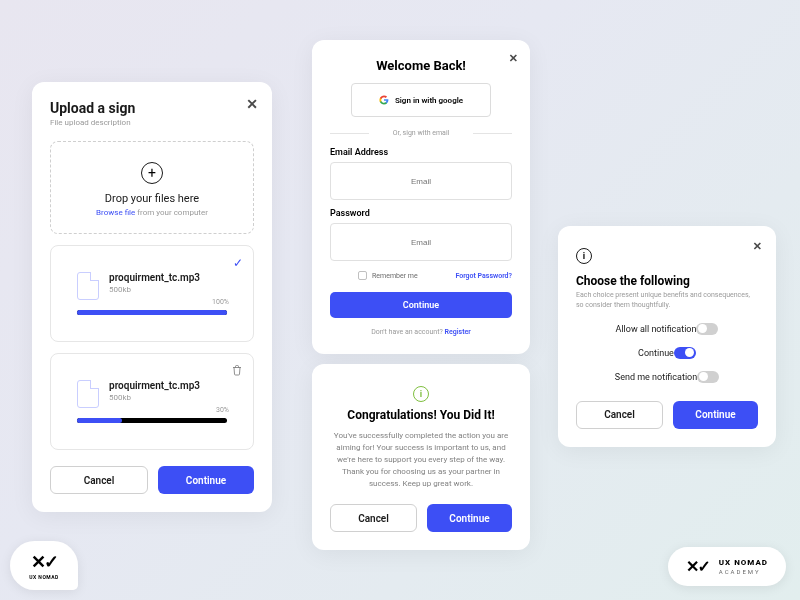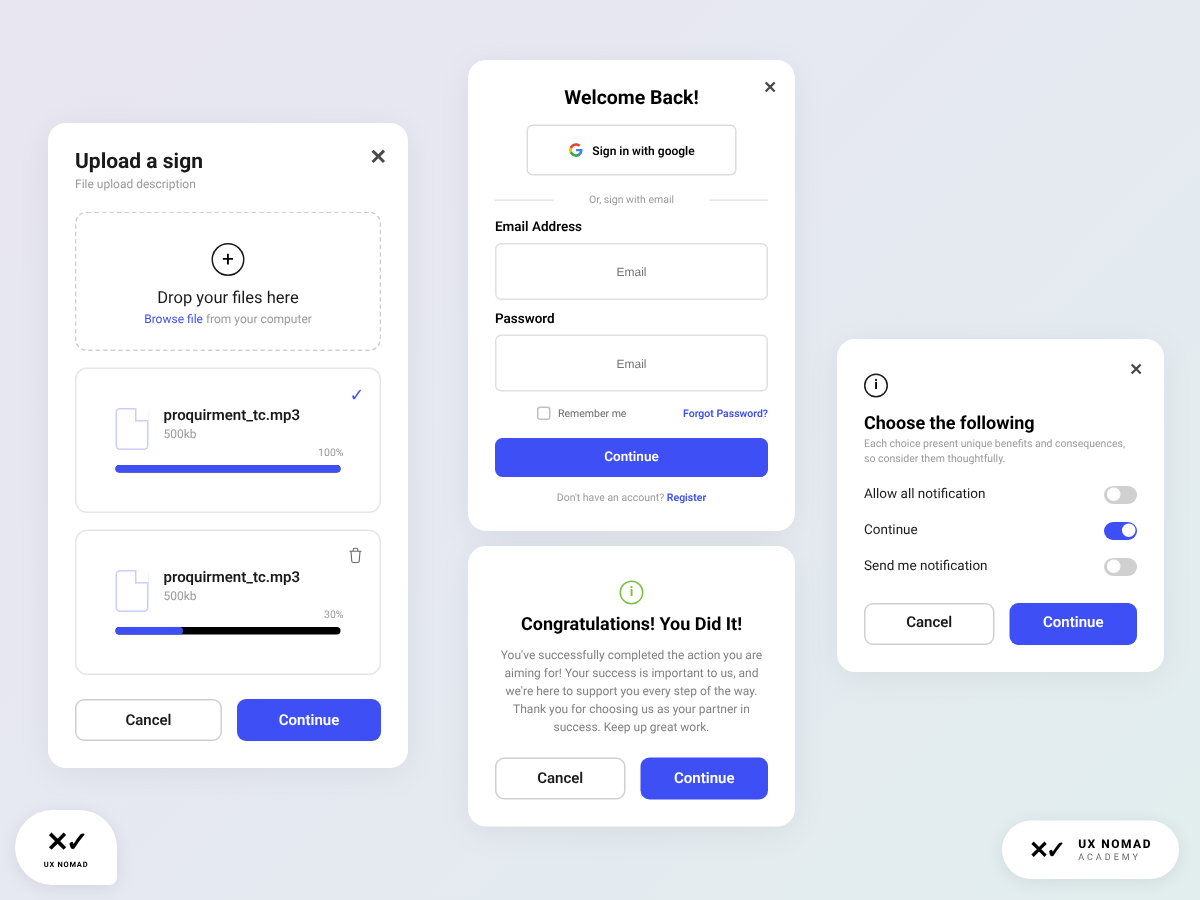--- a/index.html
+++ b/index.html
@@ -76,21 +76,21 @@
 .info-circle { width: 16px; height: 16px; border: 1.5px solid #7fbf3f; border-radius: 50%; display: inline-flex; align-items: center; justify-content: center; color: #7fbf3f; font-size: 9px; font-weight: 700; margin-bottom: 6px; }
 .congrats-title { font-size: 12px; font-weight: 700; }
 .congrats-body { font-size: 8px; color: #828282; line-height: 1.5; margin-top: 8px; }
 .congrats-card .btn-row { margin-top: 14px; }
 
 .choice-card { left: 558px; top: 226px; width: 218px; }
 .choice-card .close-x { top: 14px; right: 14px; font-size: 11px; }
 .info-circle-bk { width: 16px; height: 16px; border: 1.5px solid #1a1a1a; border-radius: 50%; display: inline-flex; align-items: center; justify-content: center; font-size: 9px; font-weight: 700; margin-bottom: 10px; }
 .choice-title { font-size: 12px; font-weight: 700; }
 .choice-sub { font-size: 7px; color: #9a9a9a; line-height: 1.4; margin-top: 3px; }
-.opt-row { display: flex; justify-content: space-between; align-items: center; margin-top: 12px; font-size: 9px; color: #1a1a1a; }
+.opt-row { display: flex; justify-content: center; align-items: center; margin-top: 12px; font-size: 9px; color: #1a1a1a; }
 .toggle { width: 22px; height: 12px; border-radius: 6px; position: relative; cursor: pointer; }
 .toggle.off { background: #d0d0d0; }
 .toggle.on { background: #3d4ff5; }
 .toggle::after { content: ''; position: absolute; width: 9px; height: 9px; background: #fff; border-radius: 50%; top: 1.5px; }
 .toggle.off::after { left: 1.5px; }
 .toggle.on::after { right: 1.5px; }
 .choice-card .btn-row { margin-top: 18px; }
 
 .badge-bl { position: absolute; left: 10px; bottom: 10px; background: #fff; border-radius: 50px 50px 10px 50px; padding: 10px 14px; width: 68px; box-shadow: 0 2px 12px rgba(0,0,0,0.08); display: flex; flex-direction: column; align-items: center; gap: 2px; }
 .badge-bl .logo { font-size: 18px; font-weight: 900; letter-spacing: -2px; }

